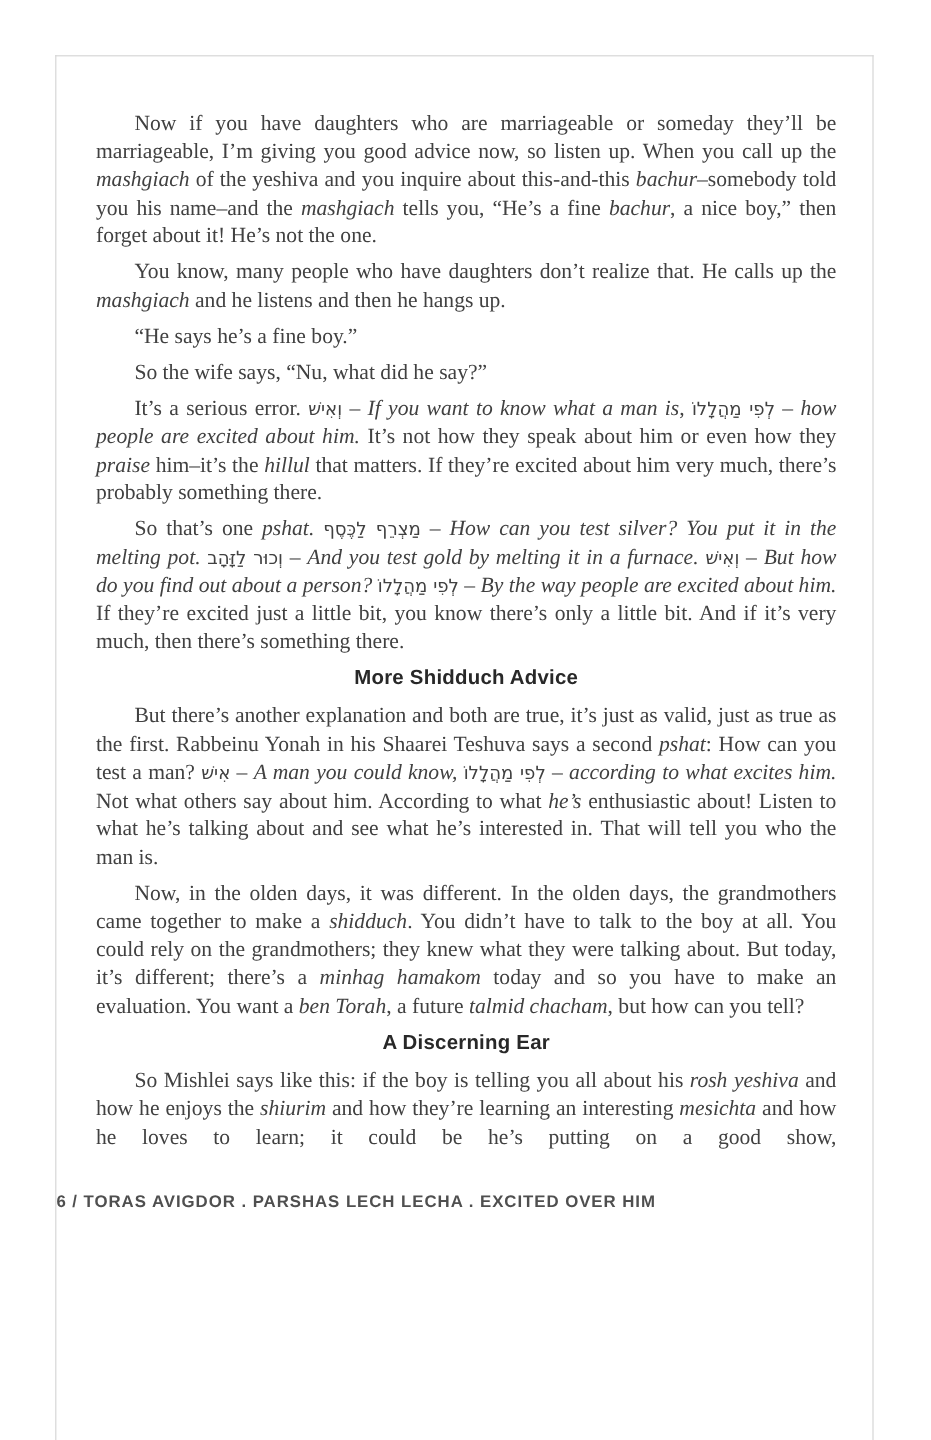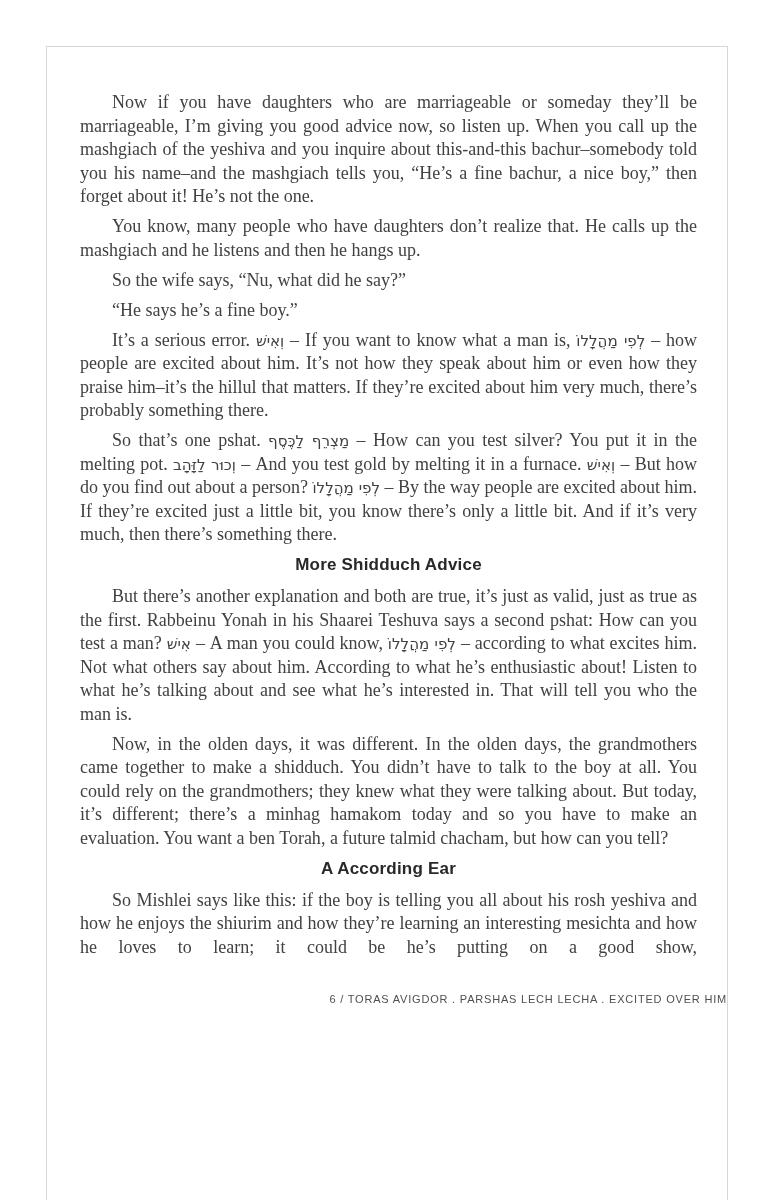--- a/index.html
+++ b/index.html
@@ -32,21 +32,21 @@
   }
   .para {
     margin: 0 0 6.5px 0;
     font-size: 18px;
     line-height: 23.5px;
     text-align: justify;
     text-indent: 32px;
     color: var(--body-text);
   }
   .para.continues { text-align-last: justify; }
-  .r-i { }
+  .r-i { font-style: italic; }
   .r-h {
     font-family: "DejaVu Sans", "DejaVu Serif", sans-serif;
     font-weight: 400;
     font-size: 0.84em;
     line-height: 1;
     unicode-bidi: normal;
   }
   .heading {
     font-family: "Liberation Sans", sans-serif;
     font-size: 17px;
@@ -54,38 +54,38 @@
     font-weight: 700;
     letter-spacing: 0.2px;
     text-align: center;
     text-indent: 0;
     margin: 0 0 8px 0;
     color: var(--heading-text);
   }
   .footer {
     margin-top: 34px;
     font-family: "Liberation Sans", sans-serif;
-    font-size: 11px;
-    font-weight: 400;
+    font-size: 14px;
+    font-weight: 700;
     letter-spacing: 0.8px;
-    text-align: right;
+    text-align: left;
     color: var(--footer-text);
   }
 </style>
 </head>
 <body>
 
 <div class="page">
   <div class="content">
       <p class="para"><span class="r-t">Now if you have daughters who are marriageable or someday they’ll be marriageable, I’m giving you good advice now, so listen up. When you call up the </span><span class="r-i">mashgiach</span><span class="r-t"> of the yeshiva and you inquire about this-and-this </span><span class="r-i">bachur</span><span class="r-t">–somebody told you his name–and the </span><span class="r-i">mashgiach</span><span class="r-t"> tells you, “He’s a fine </span><span class="r-i">bachur</span><span class="r-t">, a nice boy,” then forget about it! He’s not the one.</span></p>
       <p class="para"><span class="r-t">You know, many people who have daughters don’t realize that. He calls up the </span><span class="r-i">mashgiach</span><span class="r-t"> and he listens and then he hangs up.</span></p>
+      <p class="para"><span class="r-t">“He says he’s a fine boy.”</span></p>
       <p class="para"><span class="r-t">So the wife says, “Nu, what did he say?”</span></p>
-      <p class="para"><span class="r-t">“He says he’s a fine boy.”</span></p>
       <p class="para"><span class="r-t">It’s a serious error. </span><span class="r-h">וְאִישׁ</span><span class="r-t"> – </span><span class="r-i">If you want to know what a man is,</span><span class="r-t"> </span><span class="r-h">לְפִי מַהֲלָלוֹ</span><span class="r-t"> – </span><span class="r-i">how people are excited about him.</span><span class="r-t"> It’s not how they speak about him or even how they </span><span class="r-i">praise</span><span class="r-t"> him–it’s the </span><span class="r-i">hillul</span><span class="r-t"> that matters. If they’re excited about him very much, there’s probably something there.</span></p>
       <p class="para"><span class="r-t">So that’s one </span><span class="r-i">pshat.</span><span class="r-t"> </span><span class="r-h">מַצְרֵף לַכֶּסֶף</span><span class="r-t"> – </span><span class="r-i">How can you test silver? You put it in the melting pot.</span><span class="r-t"> </span><span class="r-h">וְכוּר לַזָּהָב</span><span class="r-t"> – </span><span class="r-i">And you test gold by melting it in a furnace.</span><span class="r-t"> </span><span class="r-h">וְאִישׁ</span><span class="r-t"> – </span><span class="r-i">But how do you find out about a person?</span><span class="r-t"> </span><span class="r-h">לְפִי מַהֲלָלוֹ</span><span class="r-t"> – </span><span class="r-i">By the way people are excited about him.</span><span class="r-t"> If they’re excited just a little bit, you know there’s only a little bit. And if it’s very much, then there’s something there.</span></p>
       <h2 class="heading">More Shidduch Advice</h2>
       <p class="para"><span class="r-t">But there’s another explanation and both are true, it’s just as valid, just as true as the first. Rabbeinu Yonah in his Shaarei Teshuva says a second </span><span class="r-i">pshat</span><span class="r-t">: How can you test a man? </span><span class="r-h">אִישׁ</span><span class="r-t"> – </span><span class="r-i">A man you could know,</span><span class="r-t"> </span><span class="r-h">לְפִי מַהֲלָלוֹ</span><span class="r-t"> – </span><span class="r-i">according to what excites him.</span><span class="r-t"> Not what others say about him. According to what </span><span class="r-i">he’s</span><span class="r-t"> enthusiastic about! Listen to what he’s talking about and see what he’s interested in. That will tell you who the man is.</span></p>
       <p class="para"><span class="r-t">Now, in the olden days, it was different. In the olden days, the grandmothers came together to make a </span><span class="r-i">shidduch</span><span class="r-t">. You didn’t have to talk to the boy at all. You could rely on the grandmothers; they knew what they were talking about. But today, it’s different; there’s a </span><span class="r-i">minhag hamakom</span><span class="r-t"> today and so you have to make an evaluation. You want a </span><span class="r-i">ben Torah</span><span class="r-t">, a future </span><span class="r-i">talmid chacham</span><span class="r-t">, but how can you tell?</span></p>
-      <h2 class="heading">A According Ear</h2>
+      <h2 class="heading">A Discerning Ear</h2>
       <p class="para continues"><span class="r-t">So Mishlei says like this: if the boy is telling you all about his </span><span class="r-i">rosh yeshiva</span><span class="r-t"> and how he enjoys the </span><span class="r-i">shiurim</span><span class="r-t"> and how they’re learning an interesting </span><span class="r-i">mesichta</span><span class="r-t"> and how he loves to learn; it could be he’s putting on a good show,</span></p>
     </div>
   <div class="footer">6 / TORAS AVIGDOR . PARSHAS LECH LECHA . EXCITED OVER HIM</div>
 </div>
 
 </body></html>

